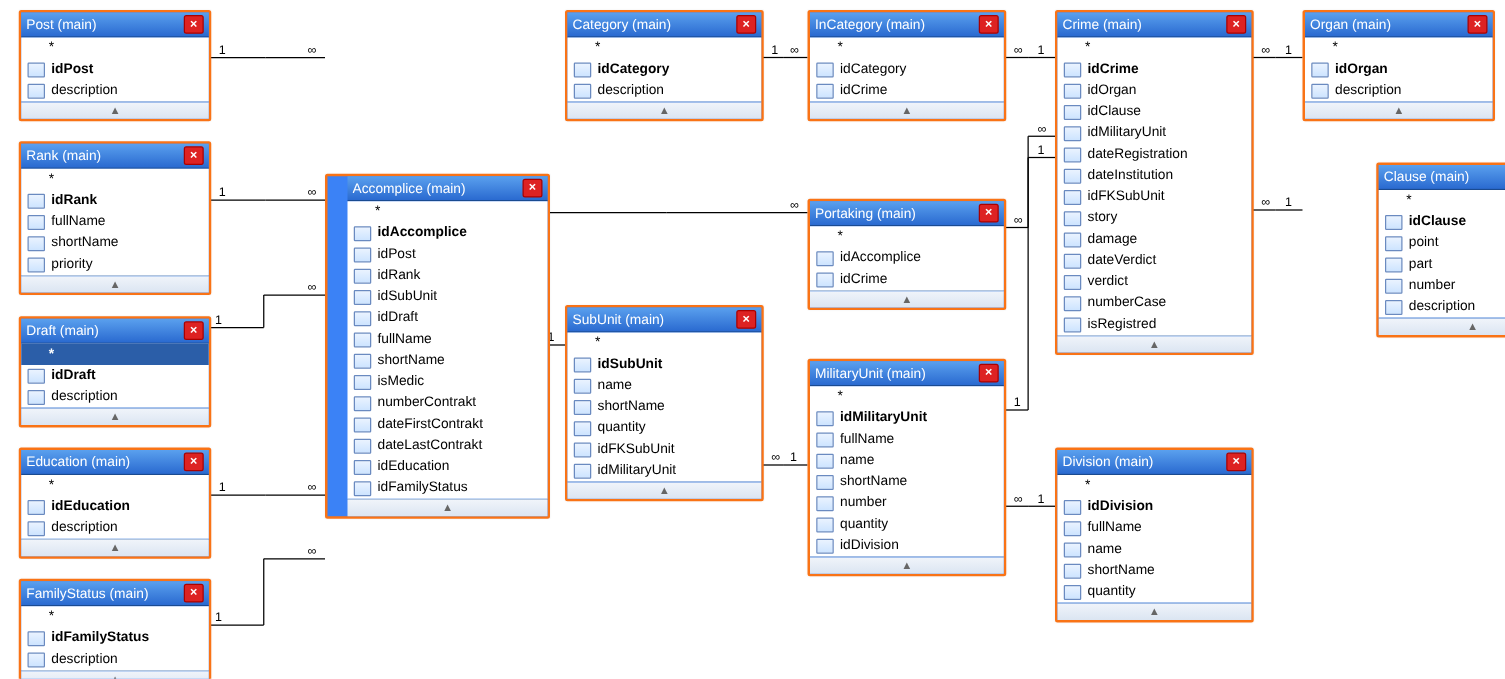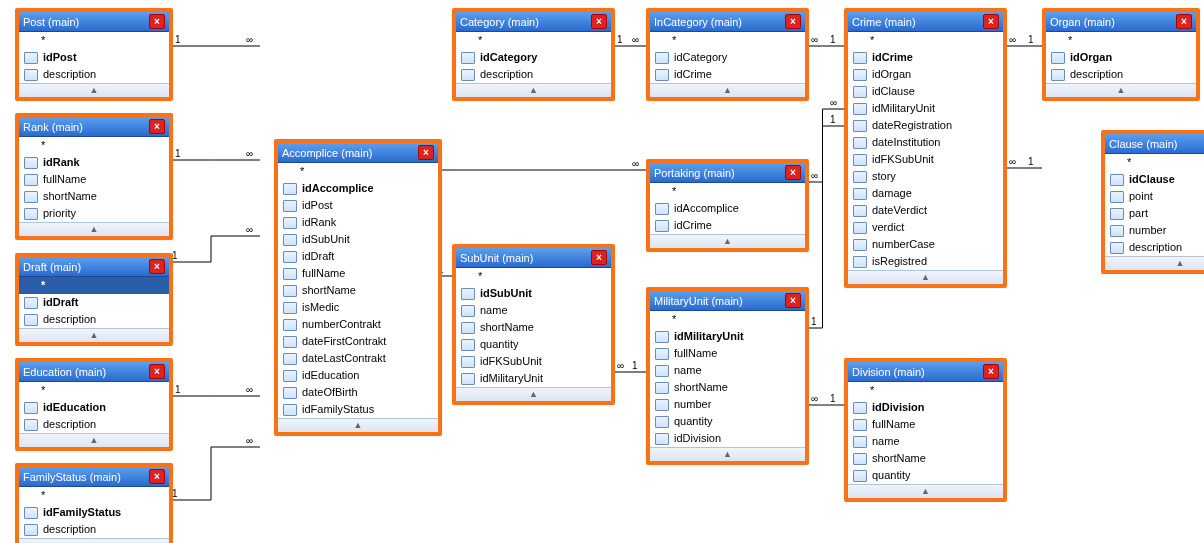--- a/index.html
+++ b/index.html
@@ -1,20 +1,20 @@
 <!DOCTYPE html>
 <html><head>
 <meta charset="utf-8">
 <style>
 html,body{margin:0;padding:0;width:1204px;height:543px;background:#fff;font-family:Tahoma,Verdana,sans-serif;font-size:11px;overflow:hidden}
 #canvas{position:relative;width:1204px;height:543px}
 svg#lines{position:absolute;left:0;top:0;width:1204px;height:543px;pointer-events:none}
 svg#lines line{stroke:#000;stroke-width:1}
 svg#lines text{font-family:Tahoma,Verdana,sans-serif;font-size:10px;fill:#000}
-.tbl{position:absolute;border:4px solid #f97316;background:#3b82f6;border-radius:2px;box-shadow:0 0 0 1px rgba(0,0,0,0.02)}
+.tbl{position:absolute;border:2px solid #f97316;background:#3b82f6;border-radius:2px;box-shadow:0 0 0 1px rgba(0,0,0,0.02)}
 .tbl-title{background:linear-gradient(#5aa0ee,#2a6ad0);color:#fff;font-size:11px;padding:2px 4px;display:flex;align-items:center;justify-content:space-between;border-bottom:1px solid #1a4a90;line-height:14px}
 .tbl-title span.t{white-space:nowrap;overflow:hidden;text-overflow:ellipsis}
 .close-btn{width:14px;height:13px;background:#d22;border:1px solid #a00;border-radius:2px;display:flex;align-items:center;justify-content:center;color:#fff;font-size:10px;line-height:10px;font-weight:bold;cursor:pointer}
 .tbl-body{background:#fff}
 .fld{display:flex;align-items:center;padding:1px 6px 1px 5px;line-height:15px;gap:5px}
 .fld .ic{width:12px;height:10px;border:1px solid #6a8ac0;background:linear-gradient(#eaf3ff,#cde4ff);border-radius:1px}
 .fld .ic-star{width:12px;height:10px;border:none;background:none}
 .fld.pk .nm{font-weight:bold}
 .fld.sel{background:#2b5ea8;color:#fff}
 .fld.sel .nm{font-weight:bold}
@@ -208,21 +208,21 @@
           <span class="ic"></span>
           <span class="nm">idFamilyStatus</span>
         </div>
         <div class="fld">
           <span class="ic"></span>
           <span class="nm">description</span>
         </div>
       </div>
       <div class="tbl-footer">▲</div>
     </div>
-    <div class="tbl" style="left: 274px; top: 139px; width: 160px;">
+    <div class="tbl" style="left: 260px; top: 139px; width: 160px; padding-left: 16px;">
       <div class="tbl-title">
         <span class="t">Accomplice (main)</span>
         <div class="close-btn">×</div>
       </div>
       <div class="tbl-body">
         <div class="fld">
           <span class="ic-star"></span>
           <span class="nm">*</span>
         </div>
         <div class="fld pk">
@@ -265,24 +265,20 @@
           <span class="ic"></span>
           <span class="nm">dateFirstContrakt</span>
         </div>
         <div class="fld">
           <span class="ic"></span>
           <span class="nm">dateLastContrakt</span>
         </div>
         <div class="fld">
           <span class="ic"></span>
           <span class="nm">idEducation</span>
-        </div>
-        <div class="fld">
-          <span class="ic"></span>
-          <span class="nm">dateOfBirth</span>
         </div>
         <div class="fld">
           <span class="ic"></span>
           <span class="nm">idFamilyStatus</span>
         </div>
       </div>
       <div class="tbl-footer">▲</div>
     </div>
     <div class="tbl" style="left: 452px; top: 8px; width: 155px;">
       <div class="tbl-title">

